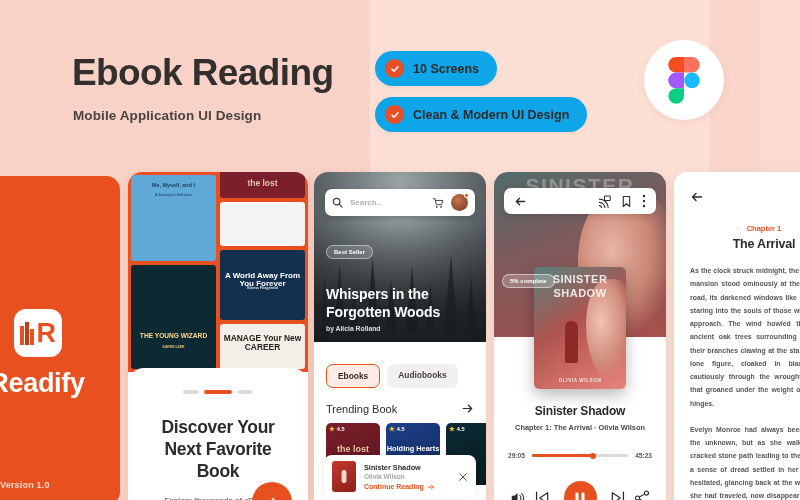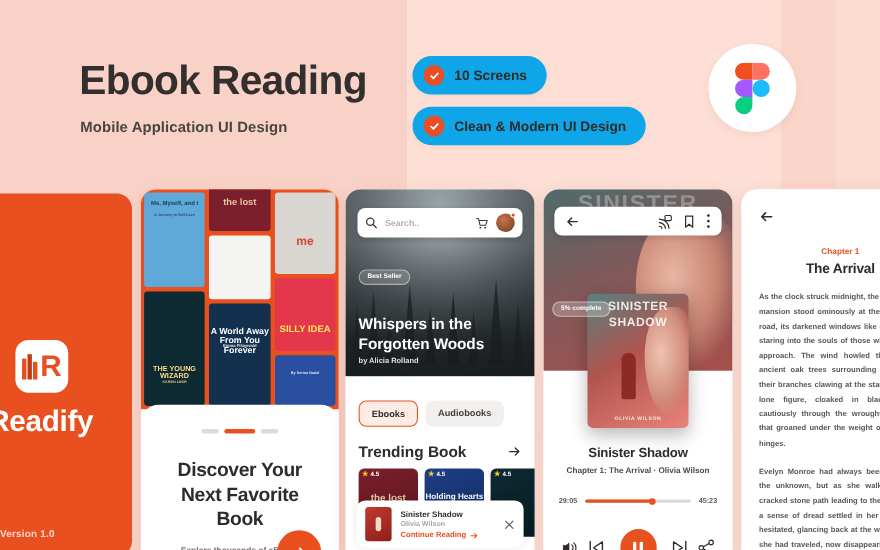--- a/index.html
+++ b/index.html
@@ -160,21 +160,21 @@
   .hero-title { font-size: 14px; font-weight: 700; color: #fff; line-height: 1.24; letter-spacing: -0.1px; margin-top: 20px; }
   .hero-author { margin-top: 4px; font-size: 6.8px; font-weight: 700; color: #e2dedc; }
   .body2 { padding: 22px 12px 0; }
   .tabs { display: flex; gap: 7px; }
   .tab {
     font-size: 8.4px; font-weight: 700; padding: 6px 11px; border-radius: 7px;
     background: #f1f0ef; color: #48423f;
   }
   .tab.active { background: #fdece6; border: 1px solid #e8511f; color: #2f2b2a; }
   .sec-head { display: flex; align-items: center; justify-content: space-between; margin: 14px 0 8px; }
-  .sec-title { font-size: 14px; font-weight: 700; color: #2f2b2a; }
+  .sec-title { font-size: 11px; font-weight: 400; color: #2f2b2a; }
   .trend-row { display: flex; gap: 6px; }
   .tcard { width: 54px; height: 62px; border-radius: 5px; position: relative; overflow: hidden; flex: none; }
   .rating {
     position: absolute; left: 3px; top: 3px; display: flex; align-items: center; gap: 2px;
     font-size: 5.6px; font-weight: 700; color: #fff; z-index: 3;
   }
   .star { color: #ffc42e; font-size: 6.5px; line-height: 1; }
   .tcard-label { position: absolute; left: 0; right: 0; text-align: center;
                  font-weight: 700; color: #fff; }
   .cont-read {
@@ -329,30 +329,22 @@
         </div>
         <div class="cg-col mid">
           <div class="cg-card" style="height: 46px; background: rgb(122, 31, 43);">
             <div class="cc-txt" style="top: 14px; font-size: 8.5px; color: rgb(232, 198, 160);">the lost</div>
           </div>
           <div class="cg-card" style="height: 60px; background: rgb(244, 244, 242);"></div>
           <div class="cg-card" style="height: 96px; background: rgb(20, 48, 79);">
             <div class="cc-txt" style="top: 22px; font-size: 8px; color: rgb(255, 255, 255);">A World Away From You Forever</div>
             <div class="cc-txt" style="top: 36px; font-size: 3.84px; color: rgb(255, 255, 255); opacity: 0.85;">Emma Fitzgerald</div>
           </div>
-        </div>
-        <div class="cg-col ">
-          <div class="cg-card" style="height: 78px; background: rgb(217, 214, 210);">
-            <div class="cc-txt" style="top: 40px; font-size: 11px; color: rgb(216, 69, 46);">me</div>
-          </div>
-          <div class="cg-card" style="height: 70px; background: rgb(229, 55, 76);">
-            <div class="cc-txt" style="top: 42px; font-size: 8.6px; color: rgb(255, 233, 90);">SILLY IDEA</div>
-          </div>
-          <div class="cg-card" style="height: 48px; background: rgb(42, 79, 160);">
-            <div class="cc-txt" style="top: 14.4px; font-size: 3.4px; color: rgb(255, 255, 255); opacity: 0.85;">By Serina Nadal</div>
+          <div class="cg-card" style="height: 62px; background: rgb(242, 239, 232);">
+            <div class="cc-txt" style="top: 10px; font-size: 8.4px; color: rgb(35, 32, 32);">MANAGE Your New CAREER</div>
           </div>
         </div>
       </div>
 
     <div class="onb-panel">
       <div class="dots">
         <span class="dot"></span>
         <span class="dot on"></span>
         <span class="dot"></span>
       </div>

